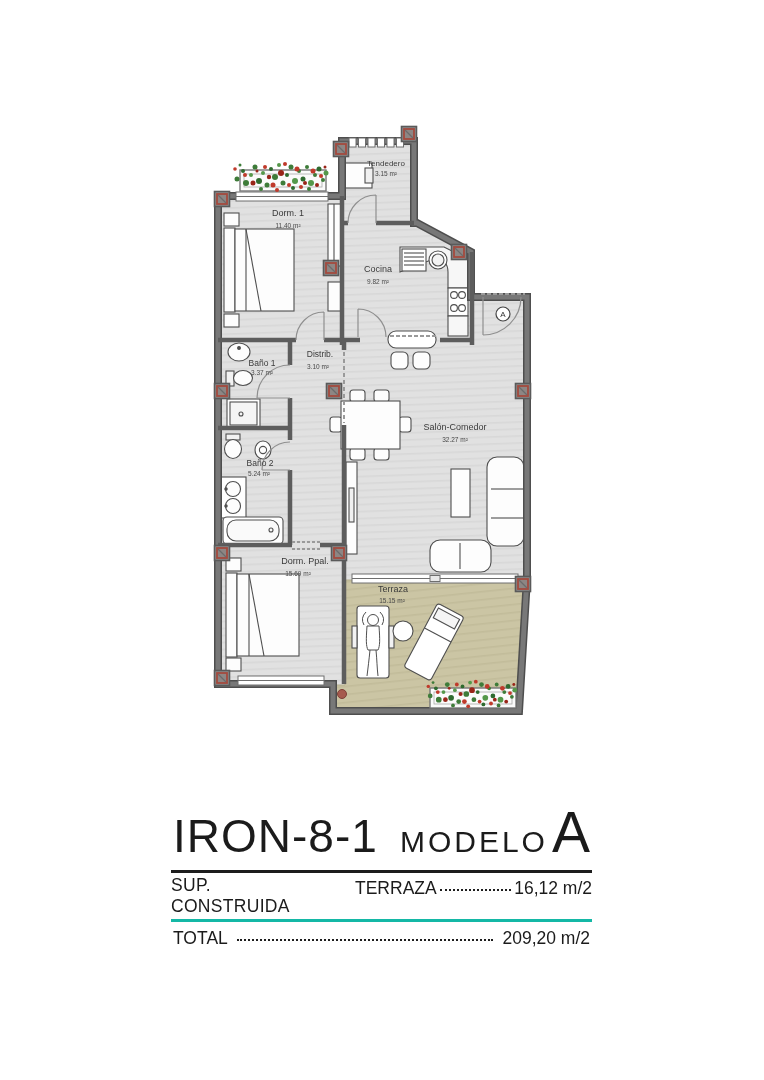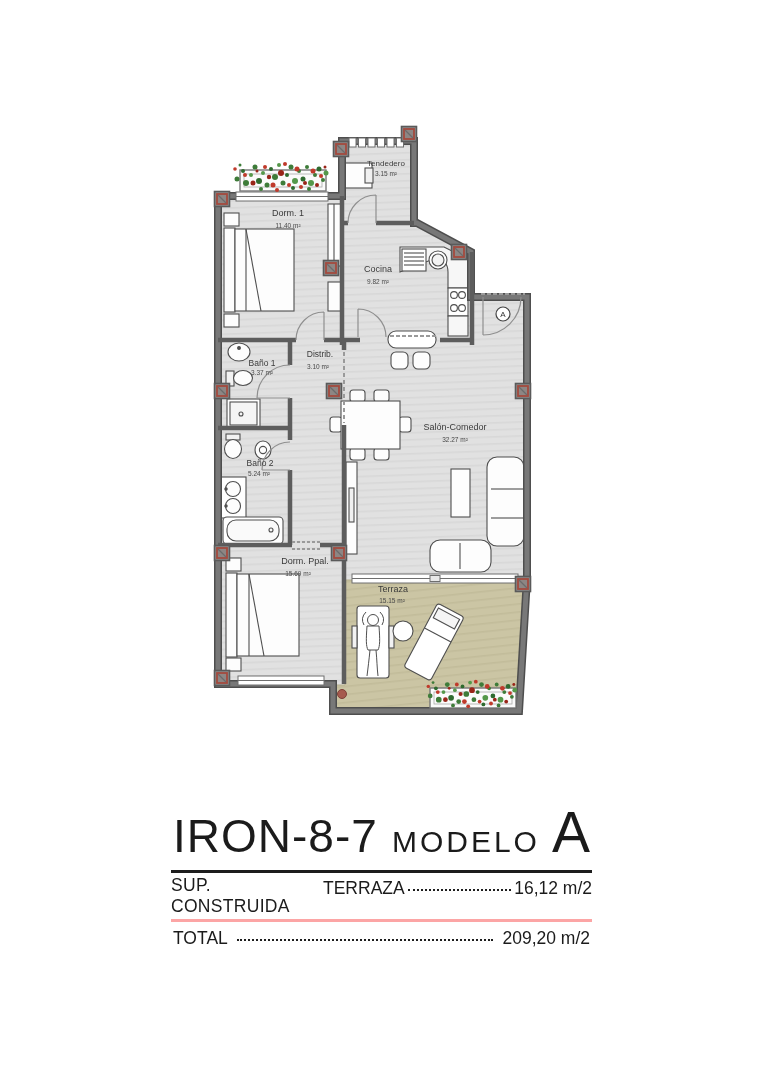--- a/index.html
+++ b/index.html
@@ -4,24 +4,24 @@
 <style>
   html,body{margin:0;padding:0;}
   body{width:764px;height:1080px;background:#ffffff;font-family:"Liberation Sans",sans-serif;}
   .sheet{position:relative;width:764px;height:1080px;background:#ffffff;overflow:hidden;}
   .plan-svg{position:absolute;left:0;top:0;}
 
   
   .title-block{position:absolute;left:171px;top:804px;width:421px;color:#1b1b1b;}
   .tb-head{display:flex;align-items:baseline;justify-content:space-between;padding:0 2px;margin-bottom:9px;}
   .tb-model-code{font-size:46px;font-weight:400;letter-spacing:1px;line-height:1;}
-  .tb-model-right{display:flex;align-items:baseline;gap:12px;}
+  .tb-model-right{display:flex;align-items:baseline;gap:4px;}
   .tb-model-word{font-size:30px;letter-spacing:3px;line-height:1;}
   .tb-model-letter{font-size:57px;line-height:1;letter-spacing:0;}
-  .tb-grid{display:flex;border-top:3px solid #1d1d1d;border-bottom:3px solid #fca5a5;}
+  .tb-grid{display:flex;border-top:3px solid #1d1d1d;border-bottom:3px solid #14b8a6;gap:32px;}
   .tb-left{width:152px;display:flex;align-items:center;font-size:17.5px;letter-spacing:.3px;padding:2px 0;}
   .tb-rows{flex:1;display:flex;flex-direction:column;}
   .tb-row{display:flex;align-items:baseline;padding:5px 0 4px;font-size:17.5px;}
   .tb-row + .tb-row{border-top:2px solid #1d1d1d;}
   .tb-total-row{display:flex;align-items:baseline;font-size:17.5px;padding:6px 2px 0 2px;gap:6px;}
   .dots{flex:1;border-bottom:2.3px dotted #1d1d1d;margin:0 3px;transform:translateY(-3px);min-width:12px;}
   .tb-value{white-space:nowrap;}
 
   
   .room-name{font-family:"Liberation Sans",sans-serif;font-size:9px;fill:#3a3a3a;text-anchor:middle;}
@@ -360,21 +360,21 @@
     </g>
     <g>
       <text class="room-name" x="393" y="592">Terraza</text>
       <text class="room-area" x="392" y="603">15.15 m²</text>
     </g>
   </g>
 </svg>
 
   <div class="title-block">
     <div class="tb-head">
-      <span class="tb-model-code">IRON-8-7</span>
+      <span class="tb-model-code">IRON-8-1</span>
       <span class="tb-model-right">
         <span class="tb-model-word">MODELO</span>
         <span class="tb-model-letter">A</span>
       </span>
     </div>
     <div class="tb-grid">
       <div class="tb-left">SUP. CONSTRUIDA</div>
       <div class="tb-rows">
         <div class="tb-row">
           <span>TERRAZA</span>

